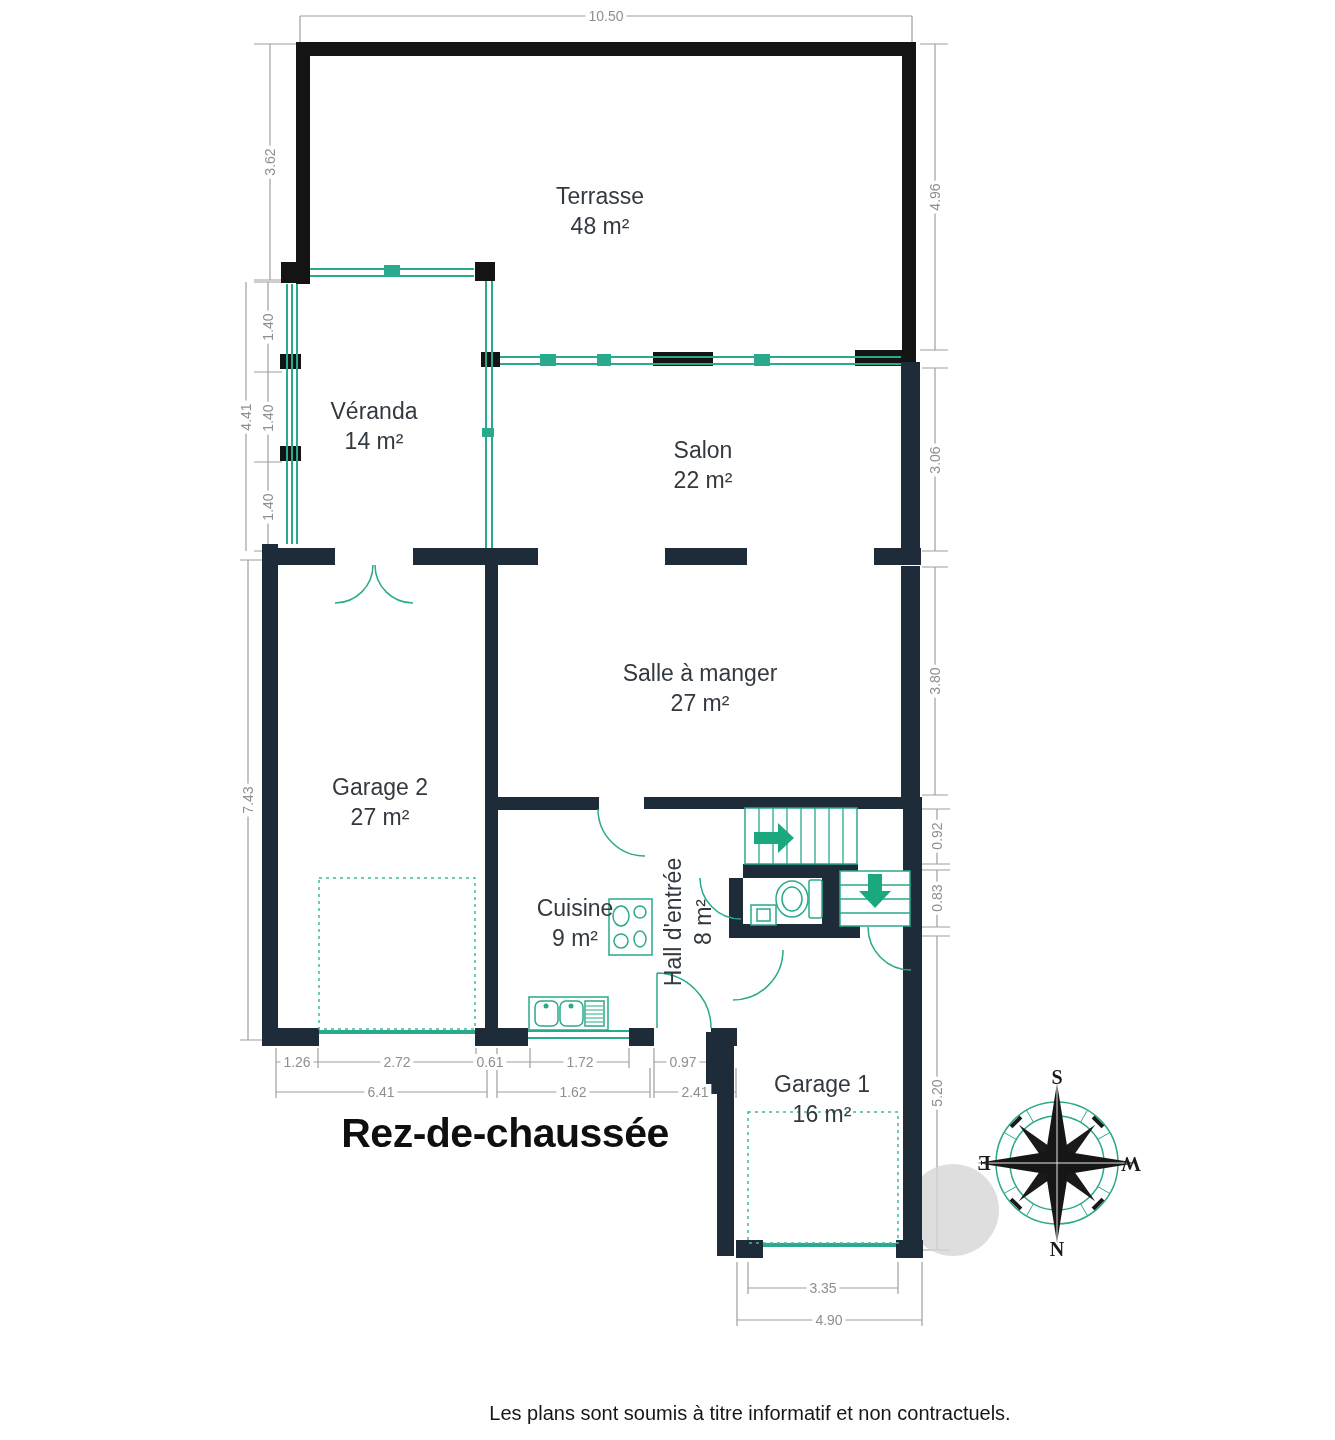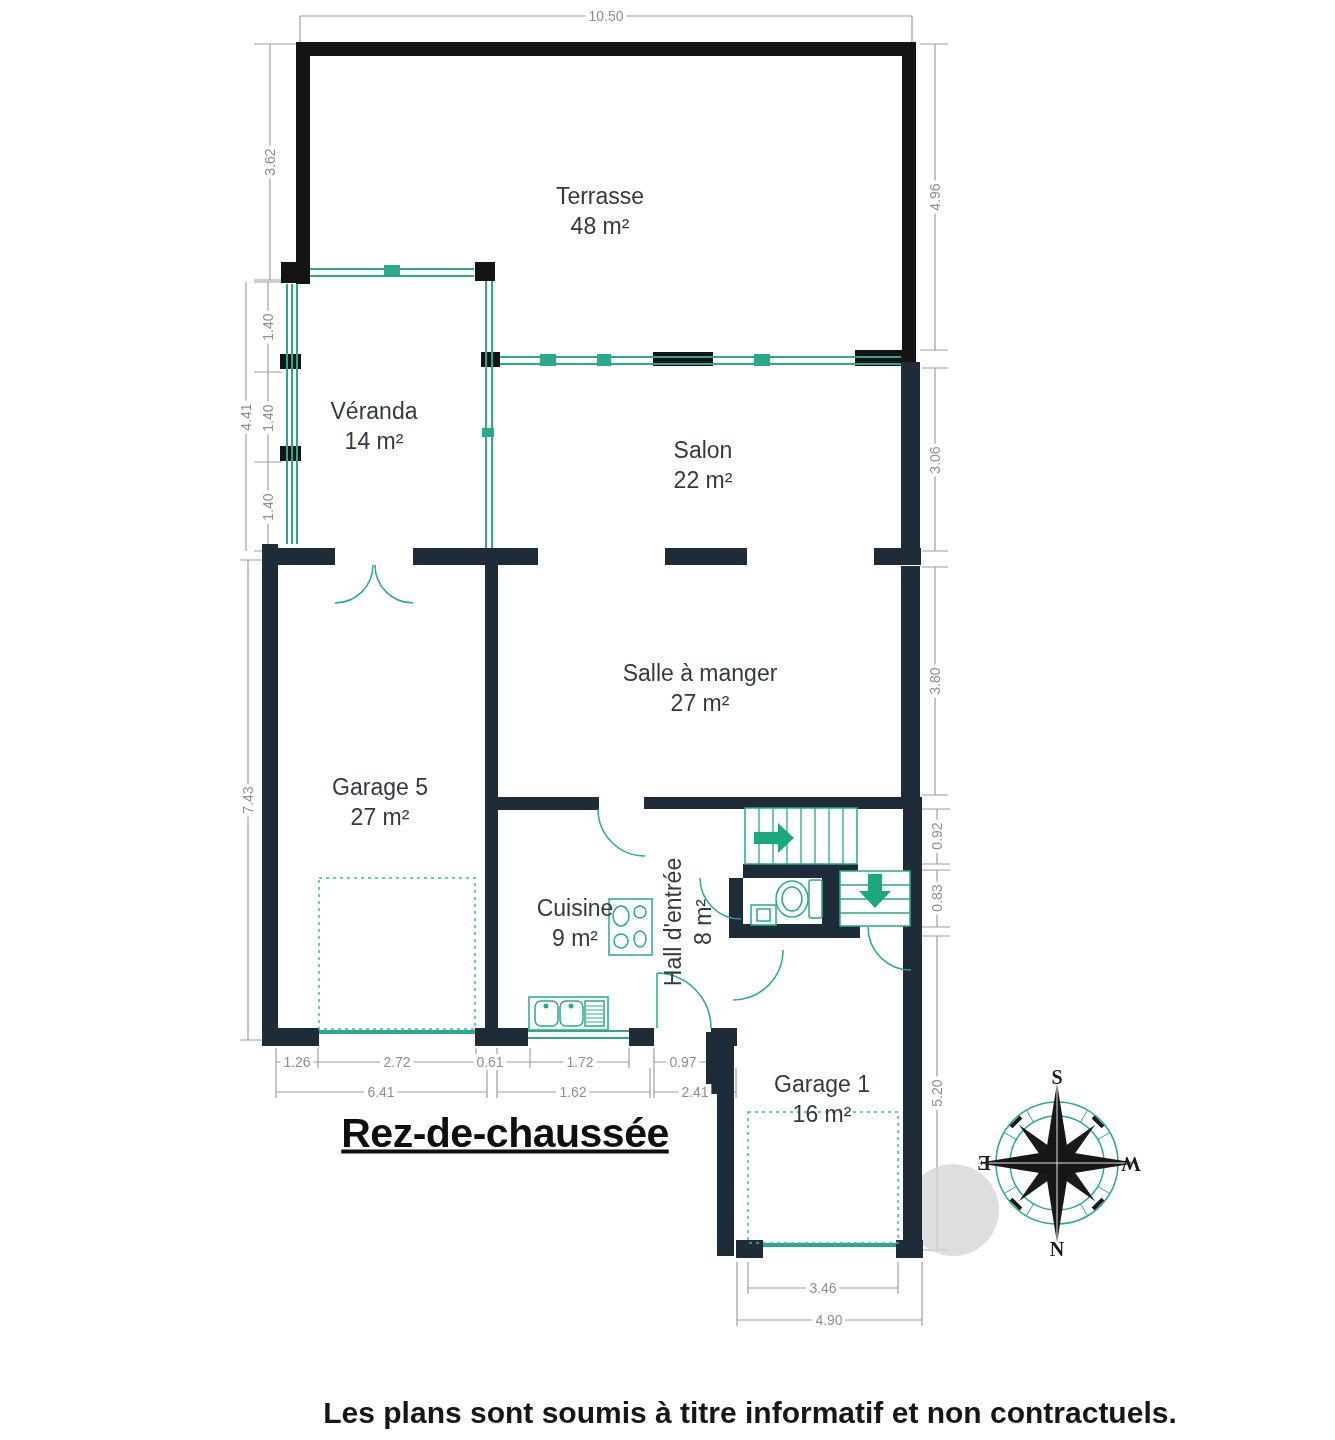--- a/index.html
+++ b/index.html
@@ -6,23 +6,23 @@
   .plan{position:relative;width:1335px;height:1440px;background:#fff;overflow:hidden;
         font-family:"Liberation Sans", sans-serif;}
   .plan svg{position:absolute;left:0;top:0;}
   .room{position:absolute;transform:translate(-50%,-50%);text-align:center;
         font-size:23px;line-height:1.32;color:#333940;white-space:nowrap;}
   .room.v{transform:translate(-50%,-50%) rotate(-90deg);}
   .dim{position:absolute;transform:translate(-50%,-50%);background:#fff;
        font-size:14px;color:#8f8f8f;padding:0 3px;white-space:nowrap;}
   .dim.v{transform:translate(-50%,-50%) rotate(-90deg);}
   .title{position:absolute;transform:translate(-50%,-50%);font-size:41px;font-weight:bold;
-         color:#0f0f0f;white-space:nowrap;letter-spacing:-0.5px;text-decoration:underline;}
-  .disclaimer{position:absolute;transform:translate(-50%,-50%);font-size:30px;color:#161616;
-         white-space:nowrap;font-weight:bold;}
+         color:#0f0f0f;white-space:nowrap;letter-spacing:-0.5px;}
+  .disclaimer{position:absolute;transform:translate(-50%,-50%);font-size:20px;color:#161616;
+         white-space:nowrap;}
   .cl{position:absolute;transform:translate(-50%,-50%);font-family:"Liberation Serif", serif;
       font-weight:bold;font-size:20px;color:#1a1a1a;}
   .cl.mirror{transform:translate(-50%,-50%) scaleX(-1);}
   .cl.flip{transform:translate(-50%,-50%) rotate(180deg);}
 </style>
 </head>
 <body>
 
 <div class="plan">
 
@@ -188,21 +188,21 @@
   </div>
   <div class="room" style="left:703px;top:465px">
     <span>Salon</span><br>
     <span>22 m²</span>
   </div>
   <div class="room" style="left:700px;top:688px">
     <span>Salle à manger</span><br>
     <span>27 m²</span>
   </div>
   <div class="room" style="left:380px;top:802px">
-    <span>Garage 5</span><br>
+    <span>Garage 2</span><br>
     <span>27 m²</span>
   </div>
   <div class="room" style="left:575px;top:923px">
     <span>Cuisine</span><br>
     <span>9 m²</span>
   </div>
   <div class="room v" style="left:688px;top:922px">
     <span>Hall d'entrée</span><br>
     <span>8 m²</span>
   </div>
@@ -225,21 +225,21 @@
   <span class="dim v" style="left:937px;top:898px">0.83</span>
   <span class="dim v" style="left:937px;top:1093px">5.20</span>
   <span class="dim" style="left:297px;top:1062px">1.26</span>
   <span class="dim" style="left:397px;top:1062px">2.72</span>
   <span class="dim" style="left:490px;top:1062px">0.61</span>
   <span class="dim" style="left:580px;top:1062px">1.72</span>
   <span class="dim" style="left:683px;top:1062px">0.97</span>
   <span class="dim" style="left:381px;top:1092px">6.41</span>
   <span class="dim" style="left:573px;top:1092px">1.62</span>
   <span class="dim" style="left:695px;top:1092px">2.41</span>
-  <span class="dim" style="left:823px;top:1288px">3.46</span>
+  <span class="dim" style="left:823px;top:1288px">3.35</span>
   <span class="dim" style="left:829px;top:1320px">4.90</span>
 
   <span class="cl" style="left:1057px;top:1077px">S</span>
   <span class="cl" style="left:1057px;top:1249px">N</span>
   <span class="cl mirror" style="left:984px;top:1163px">E</span>
   <span class="cl flip" style="left:1131px;top:1163px">W</span>
 
   <div class="title" style="left:505px;top:1133px">Rez-de-chaussée</div>
   <div class="disclaimer" style="left:750px;top:1413px">Les plans sont soumis à titre informatif et non contractuels.</div>
 

